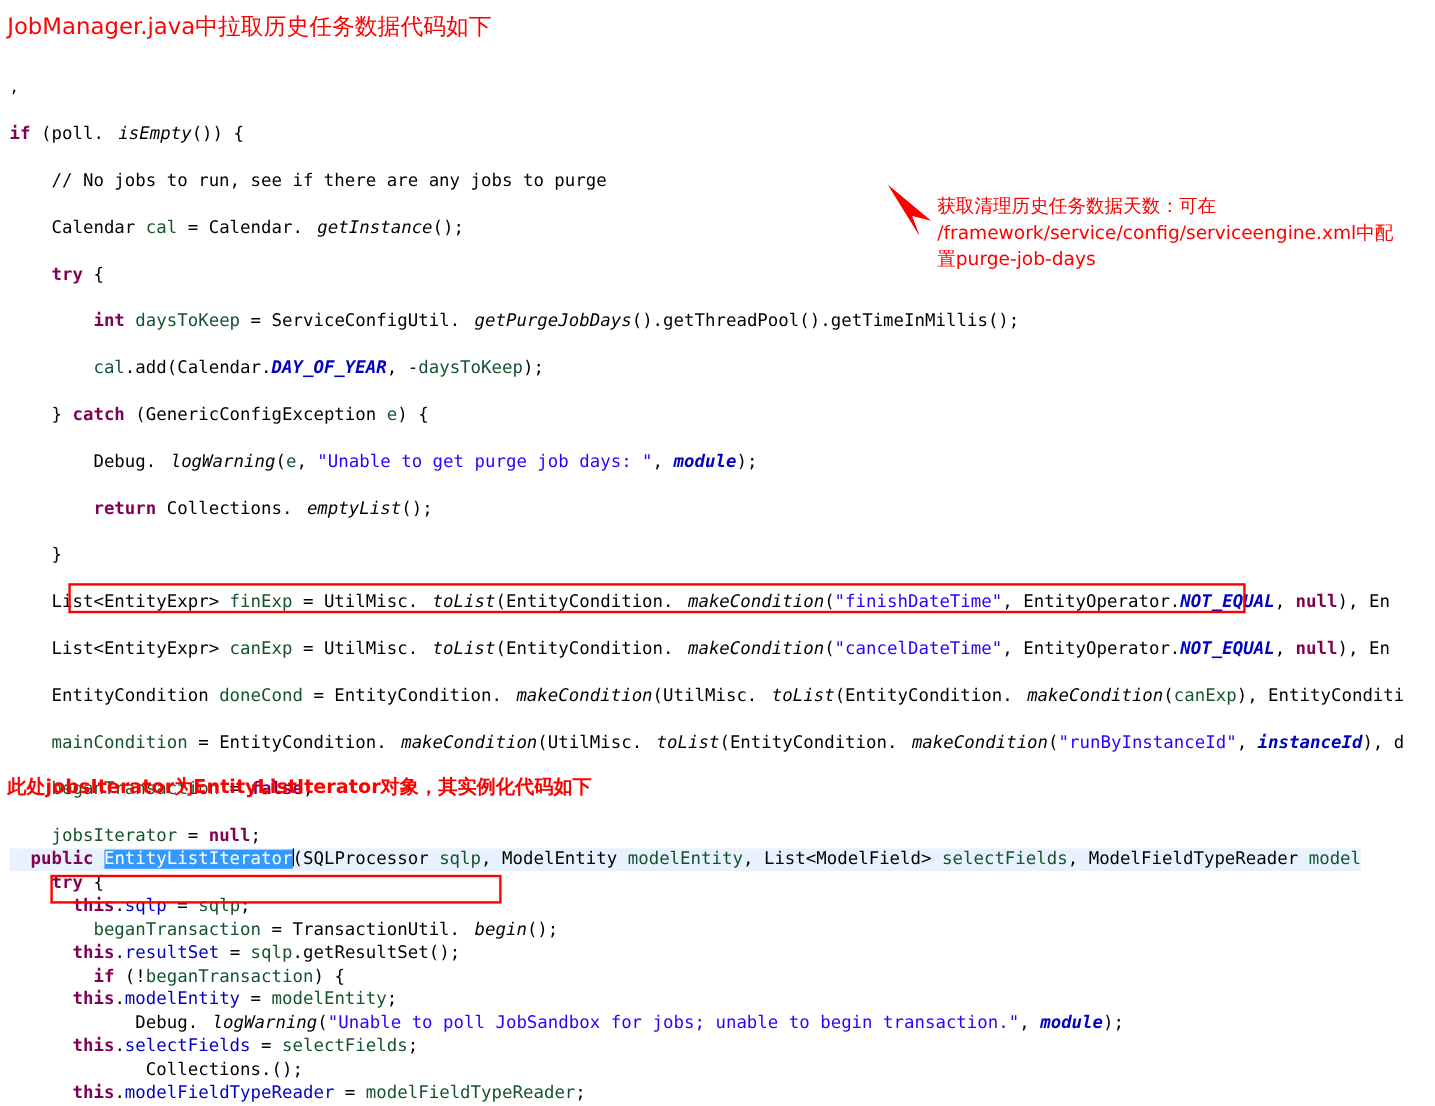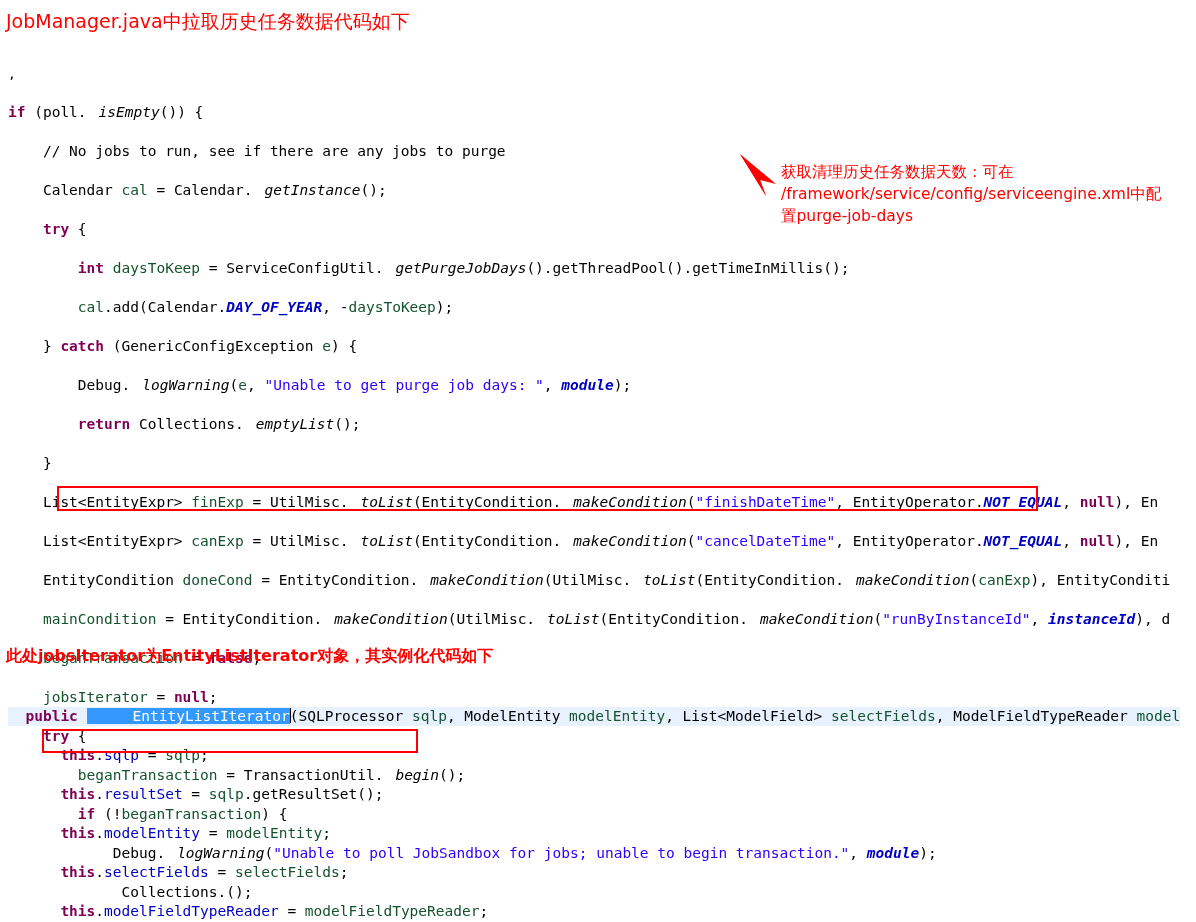--- a/index.html
+++ b/index.html
@@ -55,21 +55,20 @@
   .blu  { color: #0000c0; }
 
   
   .cur-line {
     background: #e8f2fe;
     display: inline-block;
   }
   .sel {
     background: #3399ff;
     color: #ffffff;
-    padding-left: 46px;
   }
   .caret {
     display: inline-block;
     width: 1px;
     height: 15px;
     background: #000;
     vertical-align: -2px;
     margin: 0 -1px 0 0;
   }
 

